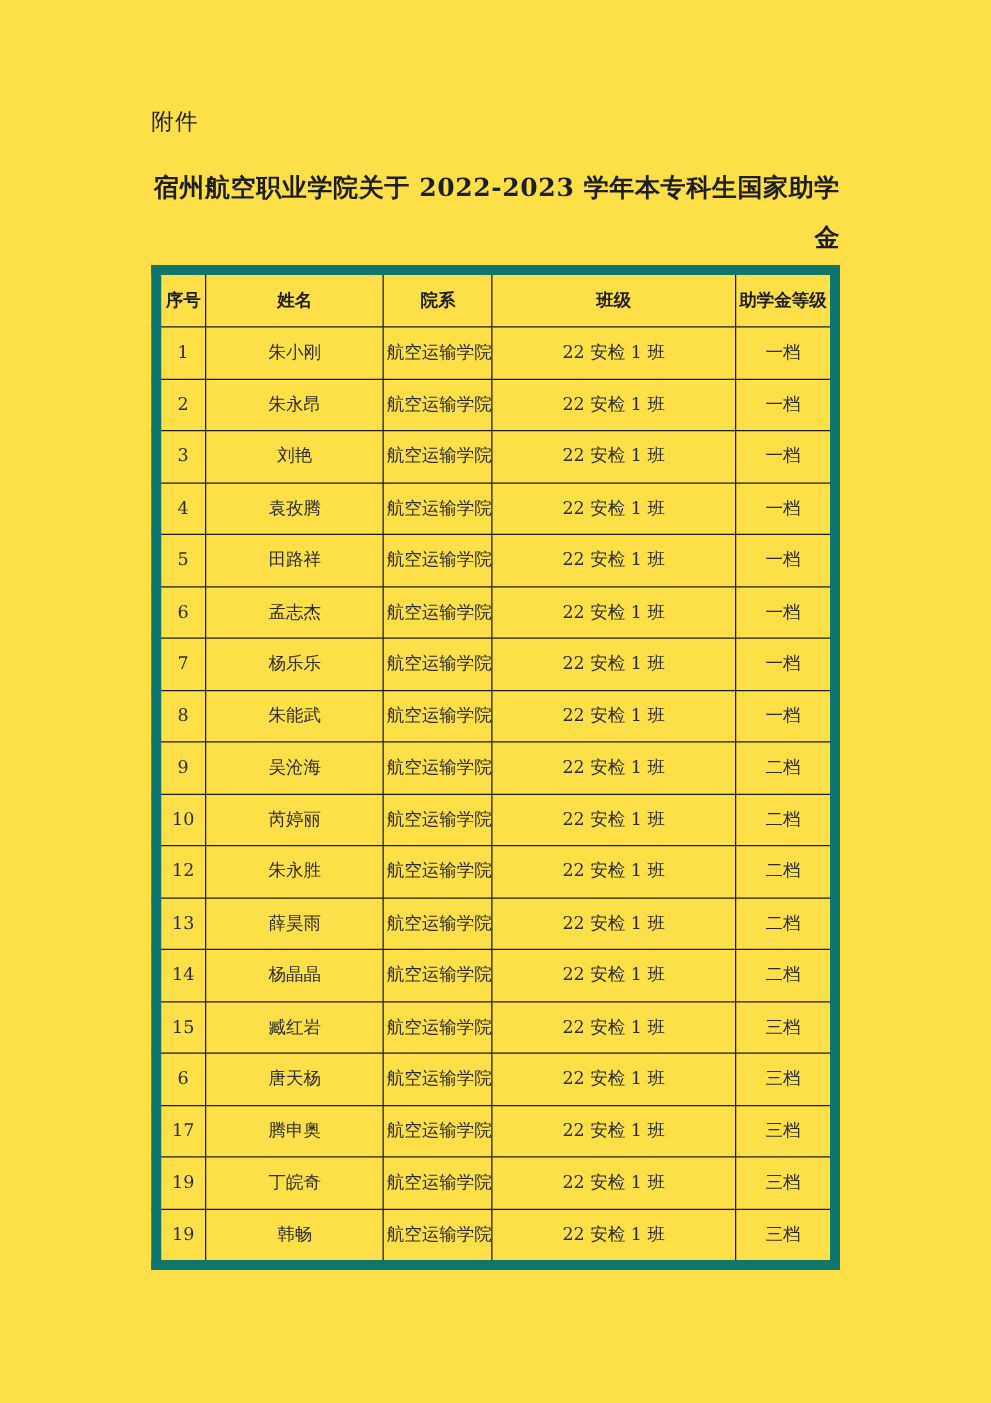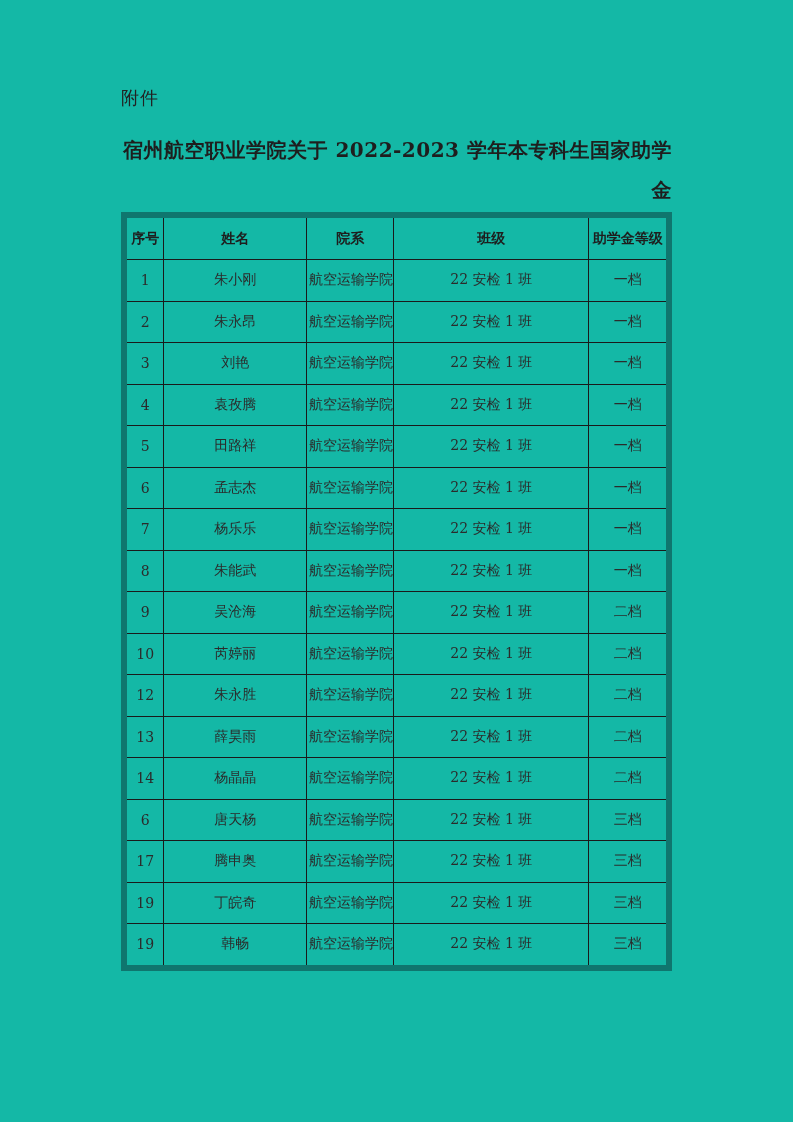--- a/index.html
+++ b/index.html
@@ -4,21 +4,21 @@
 <style>
   html, body {
     margin: 0;
     padding: 0;
     background: #ffffff;
   }
   .page {
     position: relative;
     width: 793px;
     height: 1122px;
-    background: #14b8a6;
+    background: #fde047;
     font-family: "DejaVu Serif", "Liberation Serif", serif;
     color: #262626;
     box-sizing: border-box;
     padding: 86px 121px 0 121px;
     overflow: hidden;
   }
   .attachment-label {
     font-size: 18px;
     line-height: 24px;
     color: #222222;
@@ -31,21 +31,21 @@
     font-weight: bold;
     line-height: 40px;
     letter-spacing: 0.5px;
     color: #1e1e1e;
   }
   table.grant-table {
     margin-top: 2px;
     width: 100%;
     border-collapse: collapse;
     table-layout: fixed;
-    border: 6px solid #0f766e;
+    border: 8px solid #0f766e;
   }
   table.grant-table th,
   table.grant-table td {
     border: 1px solid #1a1a1a;
     text-align: center;
     vertical-align: middle;
     font-size: 14px;
     color: #2b2b2b;
     padding: 0 2px;
     overflow: hidden;
@@ -180,20 +180,27 @@
           <td>二档</td>
         </tr>
         <tr>
           <td>14</td>
           <td>杨晶晶</td>
           <td>航空运输学院</td>
           <td>22 安检 1 班</td>
           <td>二档</td>
         </tr>
         <tr>
+          <td>15</td>
+          <td>臧红岩</td>
+          <td>航空运输学院</td>
+          <td>22 安检 1 班</td>
+          <td>三档</td>
+        </tr>
+        <tr>
           <td>6</td>
           <td>唐天杨</td>
           <td>航空运输学院</td>
           <td>22 安检 1 班</td>
           <td>三档</td>
         </tr>
         <tr>
           <td>17</td>
           <td>腾申奥</td>
           <td>航空运输学院</td>

